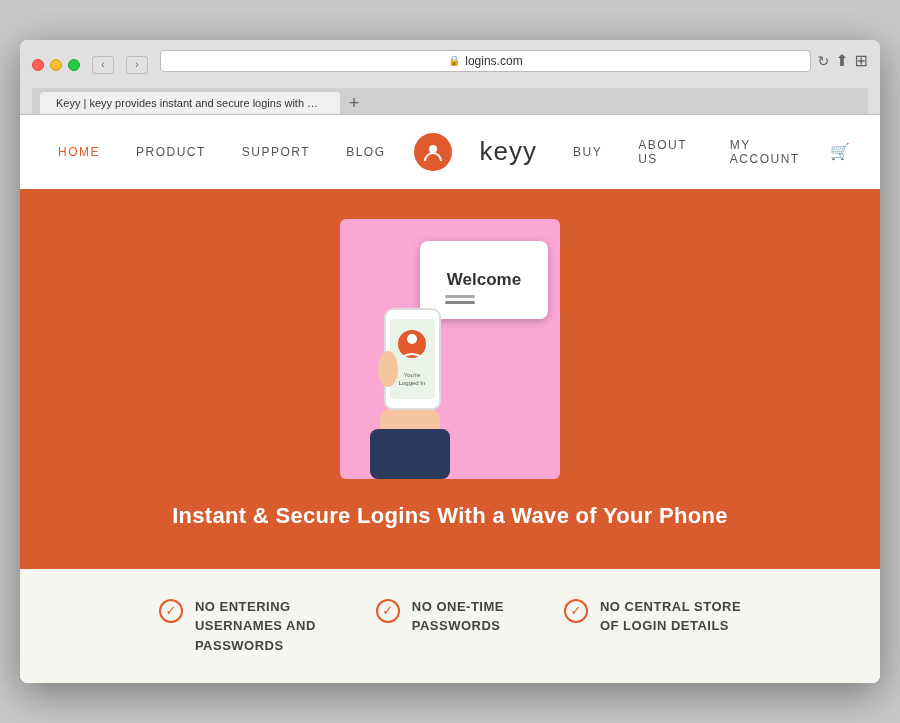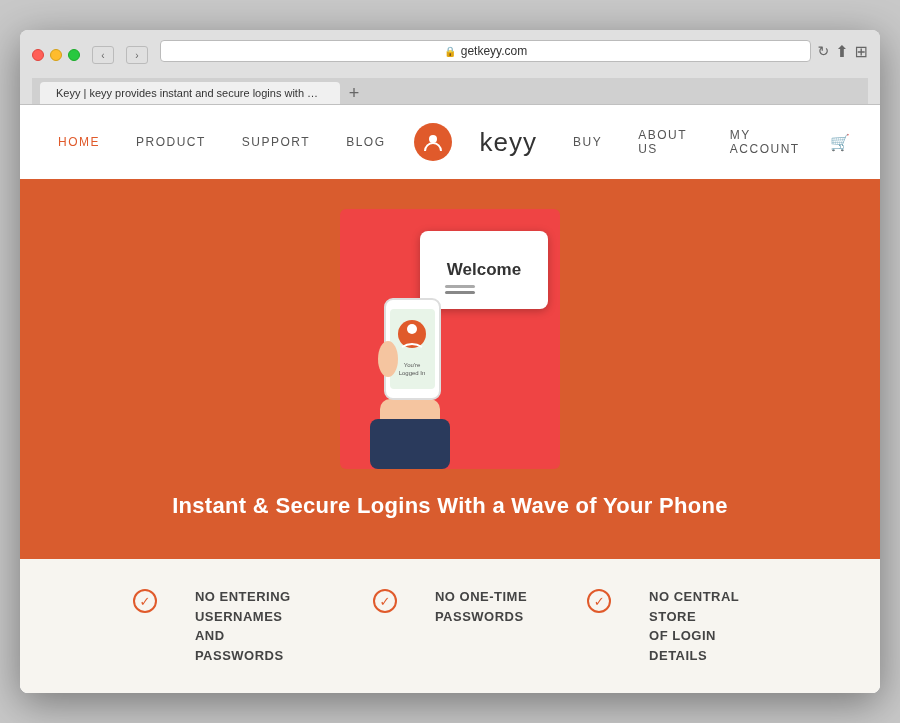--- a/index.html
+++ b/index.html
@@ -243,39 +243,38 @@
       margin-top: 2px;
     }
 
     .feature-text {
       font-size: 13px;
       font-weight: 700;
       color: #444;
       text-transform: uppercase;
       letter-spacing: 0.5px;
       line-height: 1.5;
-      margin-left: 26px;
     }
   </style>
 </head>
 <body>
 
 <div class="browser-window">
 
   <div class="browser-titlebar">
     <div class="browser-controls">
       <div class="traffic-light tl-red"></div>
       <div class="traffic-light tl-yellow"></div>
       <div class="traffic-light tl-green"></div>
       <button class="nav-btn">‹</button>
       <button class="nav-btn">›</button>
       <div class="address-bar-row" style="flex:1; display:flex; align-items:center; gap:6px; margin-left:6px;">
         <div class="address-bar">
           <span class="lock-icon">🔒</span>
-          <span>getkeyy.com</span>
+          <span>logins.com</span>
         </div>
         <button class="reload-btn">↻</button>
         <button class="toolbar-btn">⬆</button>
         <button class="toolbar-btn">⊞</button>
       </div>
     </div>
     <div class="tab-bar">
       <div class="tab">Keyy | keyy provides instant and secure logins with a wave of your smartphone</div>
       <button class="tab-add">+</button>
     </div>
@@ -300,21 +299,21 @@
       </a>
 
       <a class="nav-link" href="#">BUY</a>
       <a class="nav-link" href="#">ABOUT US</a>
       <a class="nav-link" href="#">MY ACCOUNT</a>
       <span class="nav-cart">🛒</span>
     </nav>
 
     <section class="hero">
 
-      <div style="width:220px; height:260px; background:#ef4444; border-radius:6px; position:relative; overflow:hidden;">
+      <div style="width:220px; height:260px; background:#f9a8d4; border-radius:6px; position:relative; overflow:hidden;">
 
         <div style="position:absolute; top:22px; right:12px; width:128px; height:78px; background:white; border-radius:8px; display:flex; align-items:center; justify-content:center; box-shadow:0 2px 8px rgba(0,0,0,0.25);">
           <span style="font-size:17px; font-weight:700; color:#333;">Welcome</span>
         </div>
 
         <div style="position:absolute; top:76px; left:105px; width:30px; height:3px; background:#aaa; border-radius:2px;"></div>
         <div style="position:absolute; top:82px; left:105px; width:30px; height:3px; background:#888; border-radius:2px;"></div>
 
         <svg width="120" height="210" viewBox="0 0 120 210" style="position:absolute; bottom:0; left:10px;">
 

